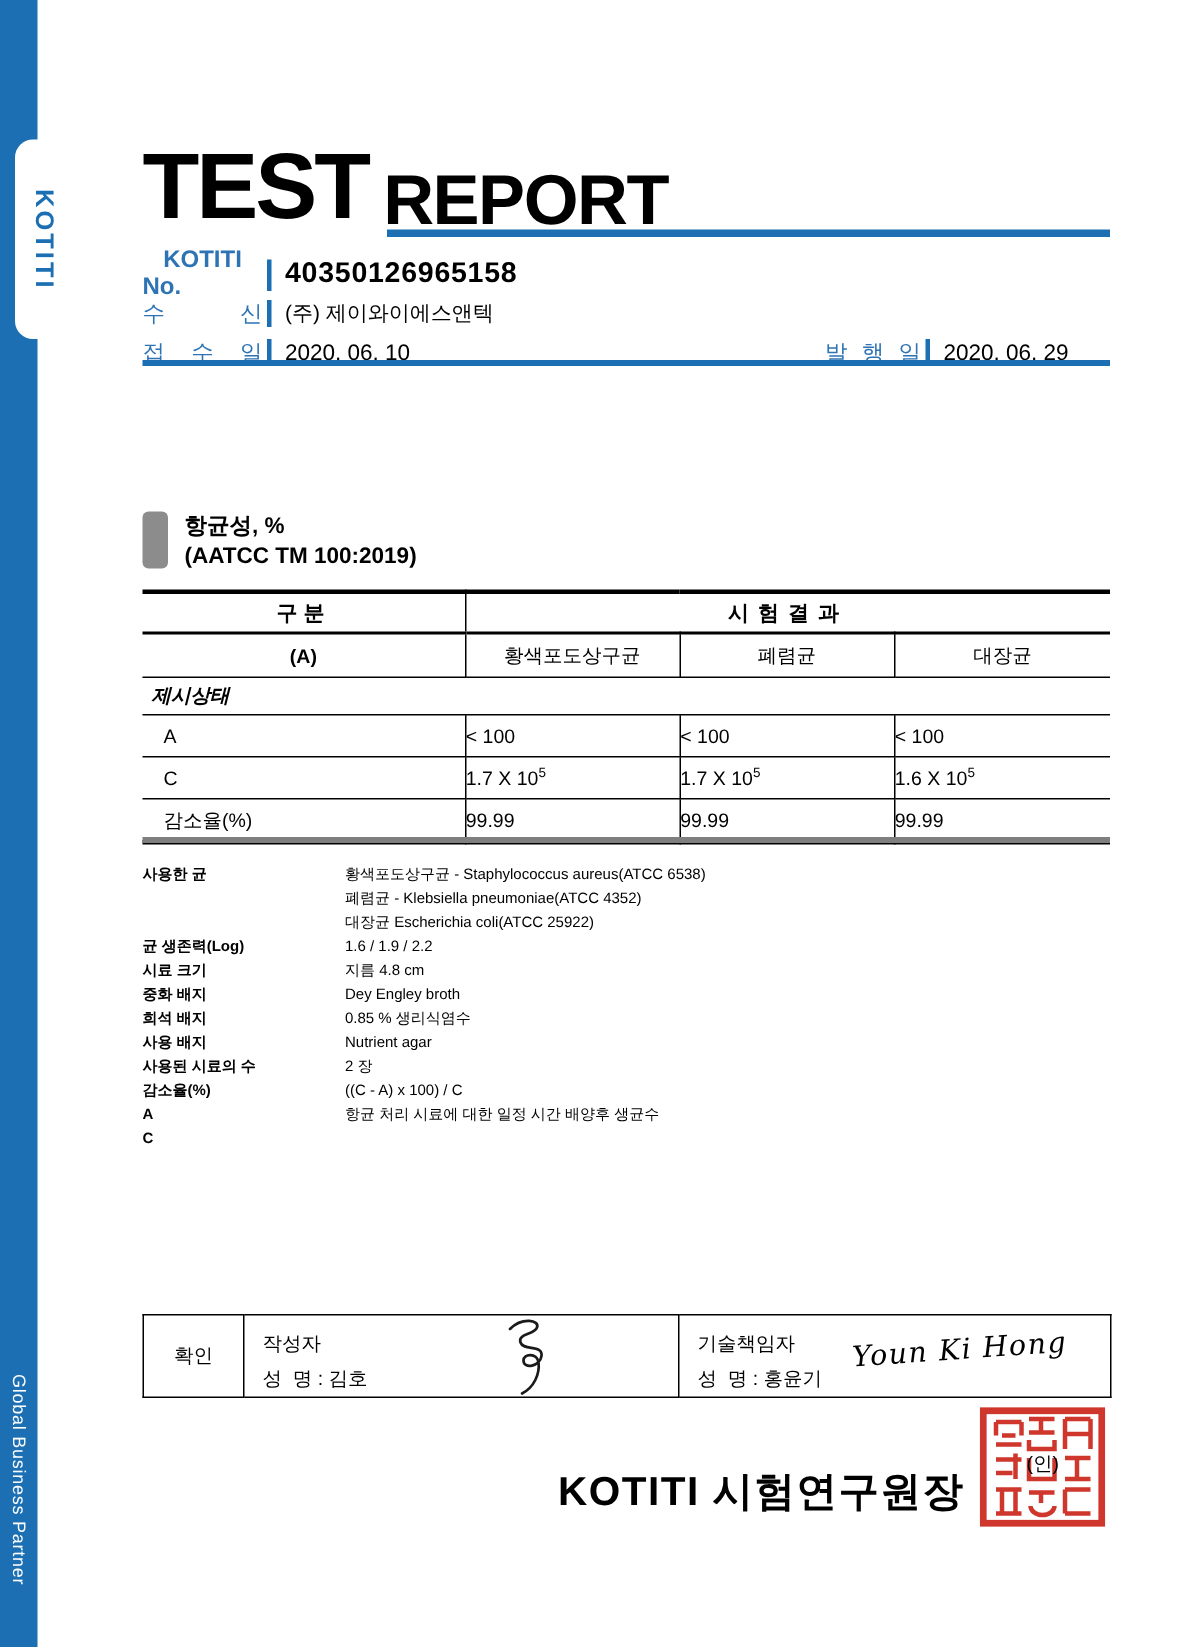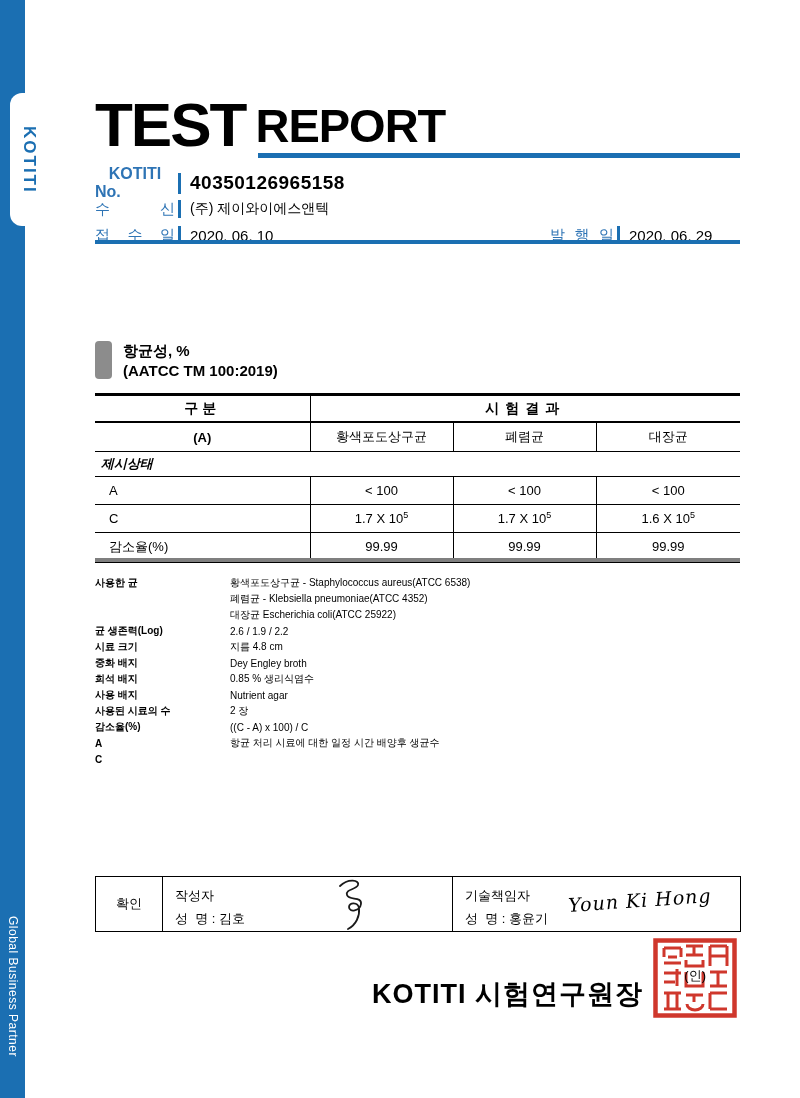--- a/index.html
+++ b/index.html
@@ -11,21 +11,21 @@
   .sidebar-tab{position:absolute;left:10px;top:93px;width:38px;height:133px;background:#fff;
                border-radius:12px;display:flex;align-items:center;justify-content:center;z-index:2;}
   .brand-vert{writing-mode:vertical-rl;font-weight:bold;font-size:17px;letter-spacing:2px;color:#1b6fb2;}
   .tagline{position:absolute;left:0;top:916px;width:25px;display:flex;justify-content:center;}
   .tagline span{writing-mode:vertical-rl;color:#fff;font-size:12px;letter-spacing:0.5px;}
 
   
   .main{position:absolute;left:95px;top:0;width:645px;height:1098px;}
 
   
-  .title-block{position:absolute;top:94px;left:0;width:100%;display:flex;align-items:center;}
+  .title-block{position:absolute;top:94px;left:0;width:100%;display:flex;align-items:flex-end;}
   .title-word1{font-size:62px;font-weight:bold;letter-spacing:-2px;line-height:1;}
   .title-word2{font-size:47px;font-weight:bold;letter-spacing:-1px;line-height:1;margin-left:10px;}
   .title-underline{position:absolute;left:163px;right:0;bottom:-2px;height:5px;background:#1b6fb2;}
 
   
   .meta{position:absolute;top:170px;left:0;width:100%;}
   .meta-row{display:flex;align-items:center;height:26px;}
   .m-label{color:#2e74b5;font-size:15px;width:80px;text-align:justify;text-align-last:justify;}
   .m-label.no{font-weight:bold;font-size:16px;text-align:center;text-align-last:left;}
   .m-label.small{width:64px;margin-left:36px;}
@@ -47,21 +47,21 @@
                 table-layout:fixed;font-size:13px;border-top:3px solid #000;border-bottom:3px solid #000;}
   .result-table th,.result-table td{padding:0;}
   .rt-h1 td{height:25px;border-bottom:2.5px solid #000;font-weight:bold;font-size:14px;text-align:center;}
   .rt-h1 .group{border-right:1.5px solid #000;letter-spacing:4px;}
   .rt-h1 .result{letter-spacing:6px;}
   .rt-h2 td{height:28px;border-bottom:1.5px solid #000;text-align:center;}
   .rt-h2 .code{font-weight:bold;border-right:1px solid #000;}
   .rt-h2 .org{border-right:1px solid #000;}
   .rt-h2 .org:last-child{border-right:none;}
   .rt-band td{height:24px;border-bottom:1px solid #000;font-weight:bold;text-align:left;padding-left:6px;font-style:italic;}
-  .rt-data td{height:27px;text-align:center;border-bottom:1px solid #000;}
+  .rt-data td{height:27px;border-bottom:1px solid #000;}
   .rt-data.last td{border-bottom:none;}
   .rt-data .lbl{text-align:left;padding-left:14px;border-right:1px solid #000;}
   .rt-data .val{border-right:1px solid #000;}
   .rt-data .val:last-child{border-right:none;}
   .rt-data sup{font-size:9px;}
   .gray-bar{position:absolute;top:558px;left:0;width:645px;height:4px;background:#7f7f7f;}
 
   
   .details{position:absolute;top:575px;left:0;width:645px;font-size:10px;}
   .d-row{display:flex;height:16px;align-items:center;}
@@ -188,21 +188,21 @@
       <div class="d-row">
           <span class="d-label"></span>
           <span class="d-value">폐렴균 - Klebsiella pneumoniae(ATCC 4352)</span>
         </div>
       <div class="d-row">
           <span class="d-label"></span>
           <span class="d-value">대장균 Escherichia coli(ATCC 25922)</span>
         </div>
       <div class="d-row">
           <span class="d-label">균 생존력(Log)</span>
-          <span class="d-value">2.6 / 1.9 / 2.2</span>
+          <span class="d-value">1.6 / 1.9 / 2.2</span>
         </div>
       <div class="d-row">
           <span class="d-label">시료 크기</span>
           <span class="d-value">지름 4.8 cm</span>
         </div>
       <div class="d-row">
           <span class="d-label">중화 배지</span>
           <span class="d-value">Dey Engley broth</span>
         </div>
       <div class="d-row">

